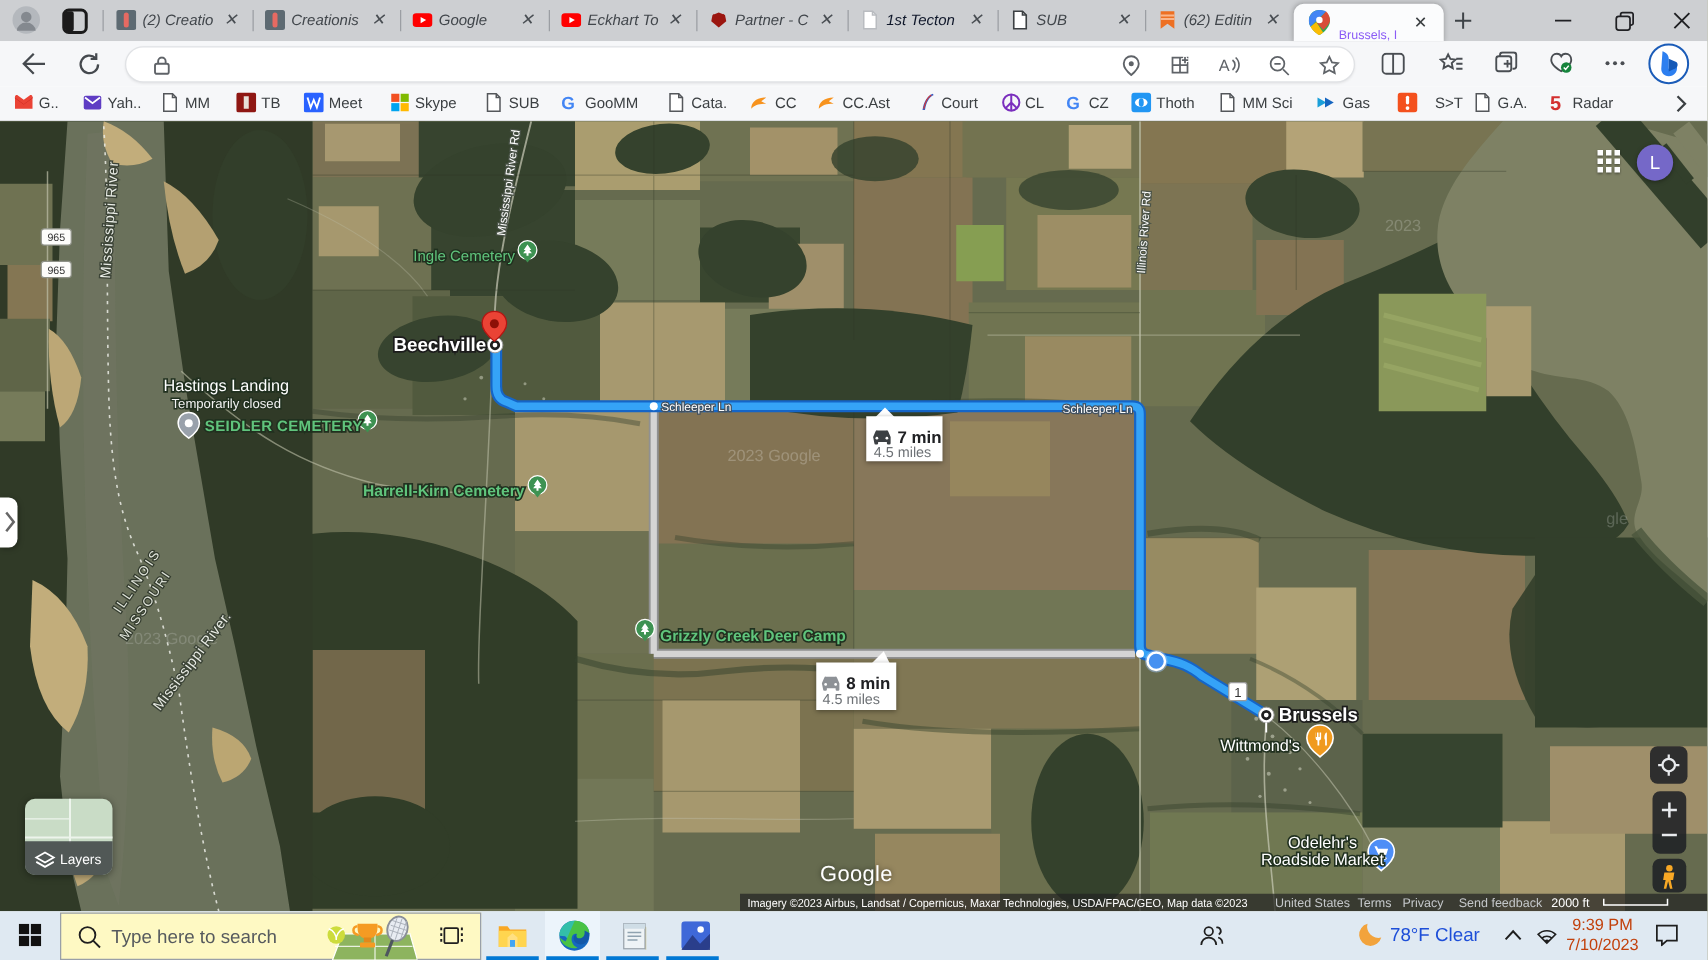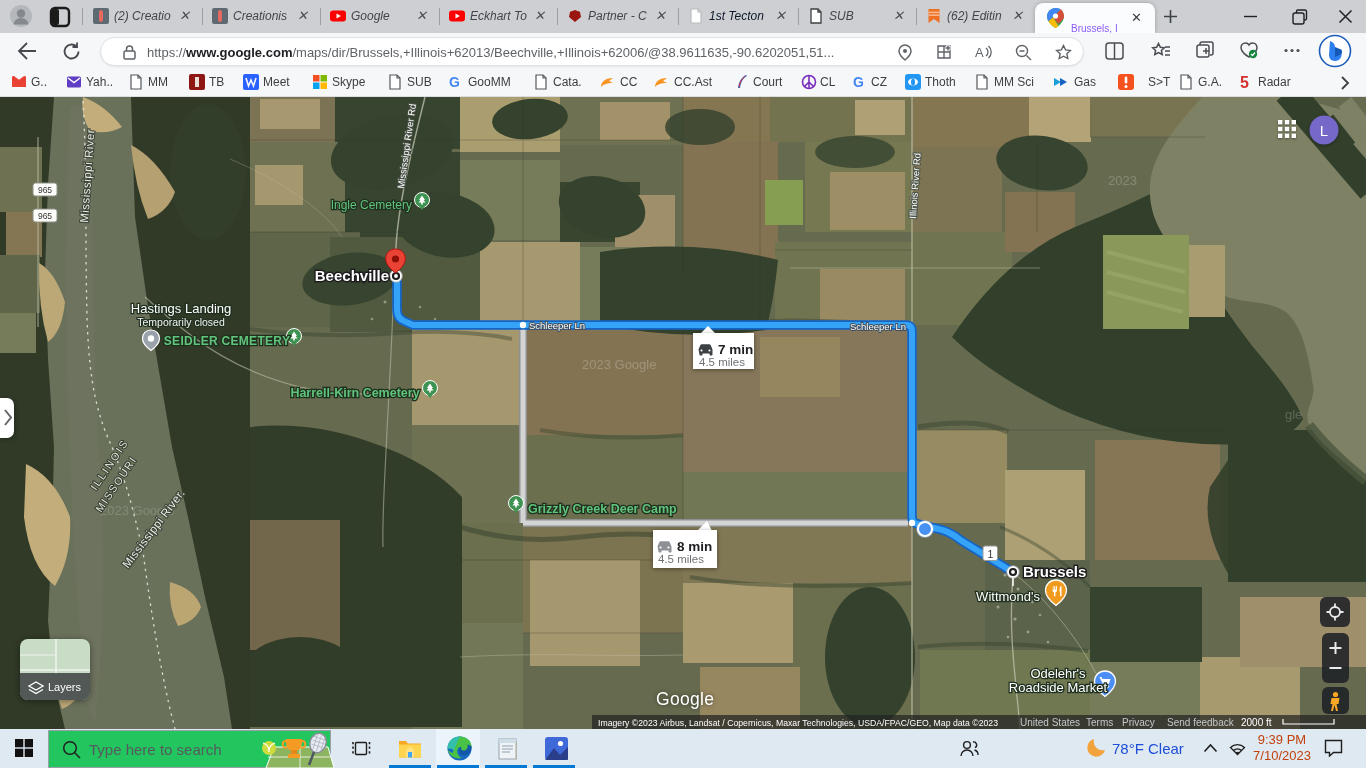--- a/index.html
+++ b/index.html
@@ -163,21 +163,20 @@
         <path d="M16.5 9.5 a7 7 0 1 1 -2.1-5" fill="none" stroke="#45494e" stroke-width="1.8"></path>
         <path d="M15 0.5 v4.5 h-4.5" fill="none" stroke="#45494e" stroke-width="1.8"></path>
       </svg>
 
   <div id="urlpill">
 
     <svg class="abs" style="left:22px;top:7px" width="13" height="15" viewBox="0 0 13 15">
           <rect x="1" y="6" width="11" height="8" rx="1.5" fill="none" stroke="#5f6368" stroke-width="1.5"></rect>
           <path d="M3.5 6 V4 a3 3 0 0 1 6 0 V6" fill="none" stroke="#5f6368" stroke-width="1.5"></path>
         </svg>
-    <div id="urltext">https://<b>www.google.com</b>/maps/dir/Brussels,+Illinois+62013/Beechville,+Illinois+62006/@38.9611635,-90.6202051,51...</div>
 
     <svg class="abs" style="left:796px;top:6px" width="16" height="17" viewBox="0 0 16 17">
           <path d="M8 1 a6 6 0 0 1 6 6 c0 4-6 9-6 9 s-6-5-6-9 a6 6 0 0 1 6-6z" fill="none" stroke="#5f6368" stroke-width="1.5"></path>
           <circle cx="8" cy="7" r="2" fill="#5f6368"></circle>
         </svg>
 
     <svg class="abs" style="left:835px;top:6px" width="17" height="17" viewBox="0 0 17 17">
           <path d="M2 2 h12 v12 h-12 z M2 8 h12 M8 2 v12" fill="none" stroke="#5f6368" stroke-width="1.4"></path>
           <path d="M12 1 v6 M9 4 h6" stroke="#fff" stroke-width="3"></path>
           <path d="M12 1.5 v5 M9.5 4 h5" stroke="#5f6368" stroke-width="1.4"></path>
@@ -711,21 +710,21 @@
 
 <div id="taskbar">
 
   <svg class="abs" style="left:15px;top:10px" width="18" height="18" viewBox="0 0 18 18">
         <rect x="0" y="0" width="8.3" height="8.3" fill="#111"></rect>
         <rect x="9.7" y="0" width="8.3" height="8.3" fill="#111"></rect>
         <rect x="0" y="9.7" width="8.3" height="8.3" fill="#111"></rect>
         <rect x="9.7" y="9.7" width="8.3" height="8.3" fill="#111"></rect>
       </svg>
 
-  <div class="abs" style="left:48px;top:1px;width:283px;height:38px;background:#22c55e;border:1px solid #99a0a8;">
+  <div class="abs" style="left:48px;top:1px;width:337px;height:38px;background:#fef9c3;border:1px solid #99a0a8;">
     <svg class="abs" style="left:13px;top:9px" width="19" height="19" viewBox="0 0 19 19">
           <circle cx="8" cy="8" r="6.3" fill="none" stroke="#1f1f1f" stroke-width="1.5"></circle>
           <path d="M12.7 12.7 L18 18" stroke="#1f1f1f" stroke-width="1.5"></path>
         </svg>
     <div class="abs" style="left:40px;top:10px;font-size:15px;color:#565a5e">Type here to search</div>
 
     <svg class="abs" style="left:205px;top:0px" width="80" height="37" viewBox="0 0 80 37">
       <path d="M20 16 L74 16 L80 37 L12 37 z" fill="#8db45f"></path>
       <path d="M20 16 L74 16 L80 37 L12 37 z" fill="none" stroke="#fff" stroke-width="1"></path>
       <path d="M14 26 h62 M46 14 L46 37" stroke="#ffffff" stroke-width="1" opacity=".8"></path>

